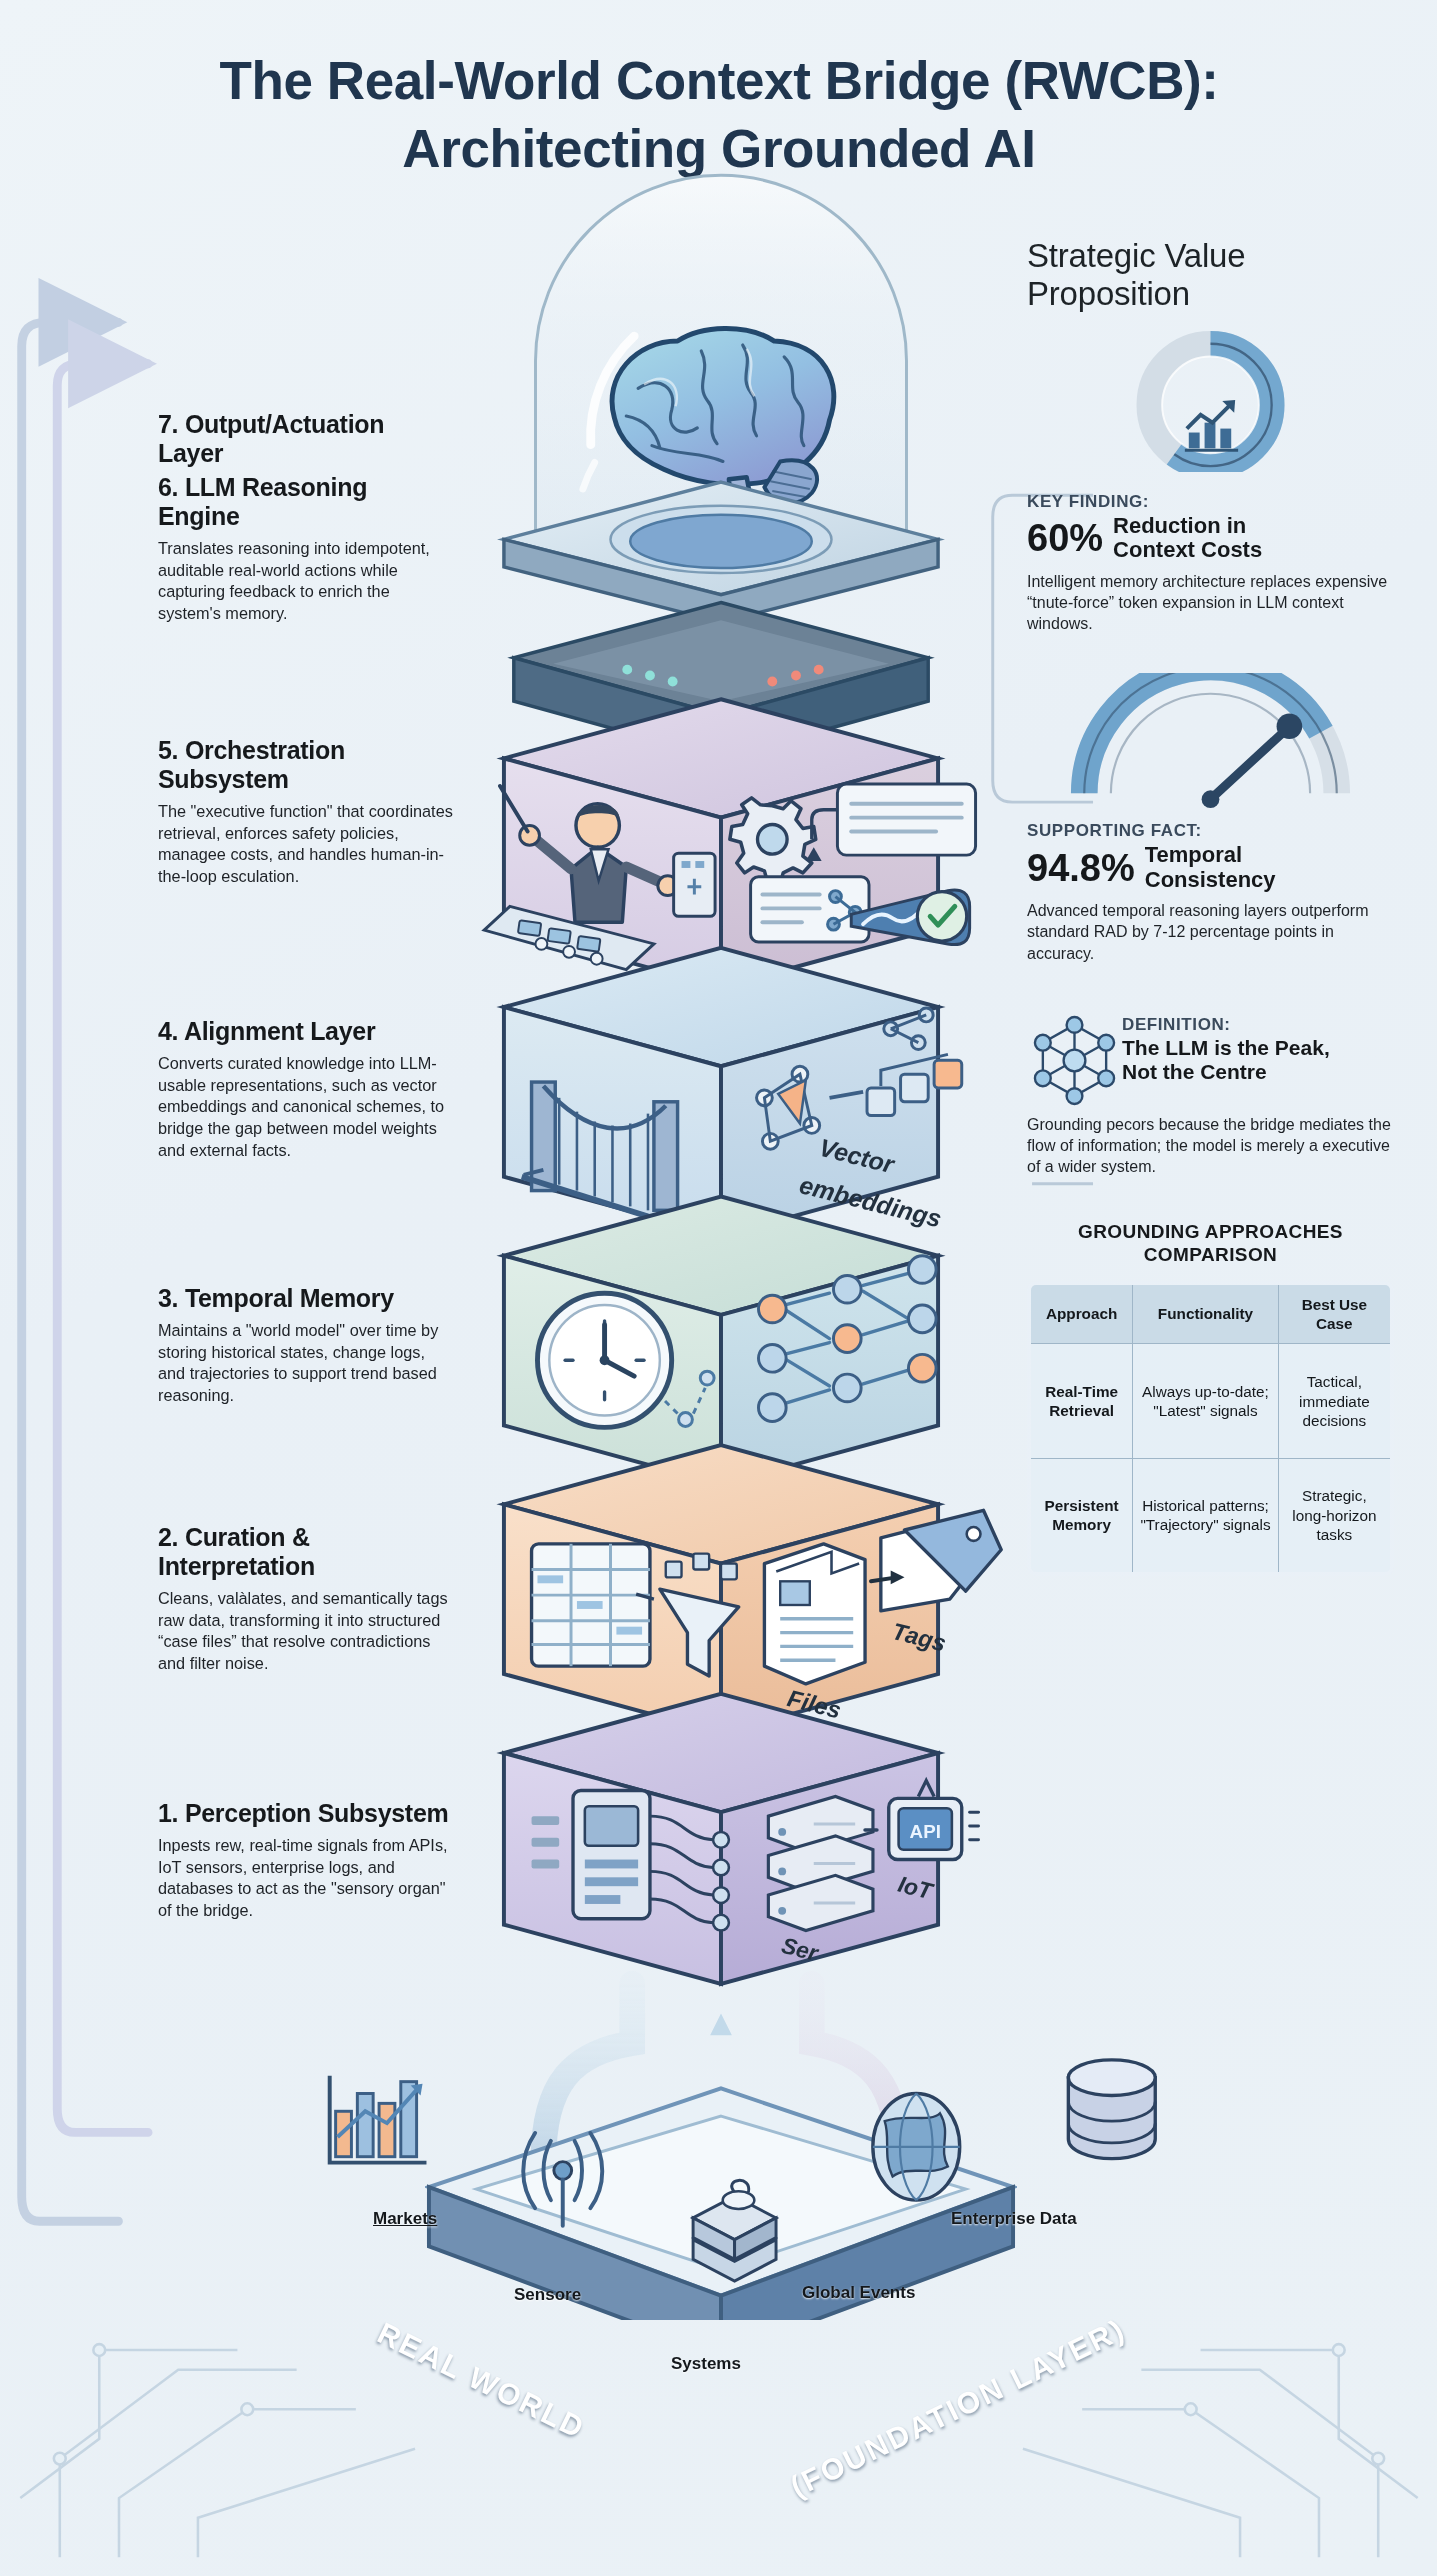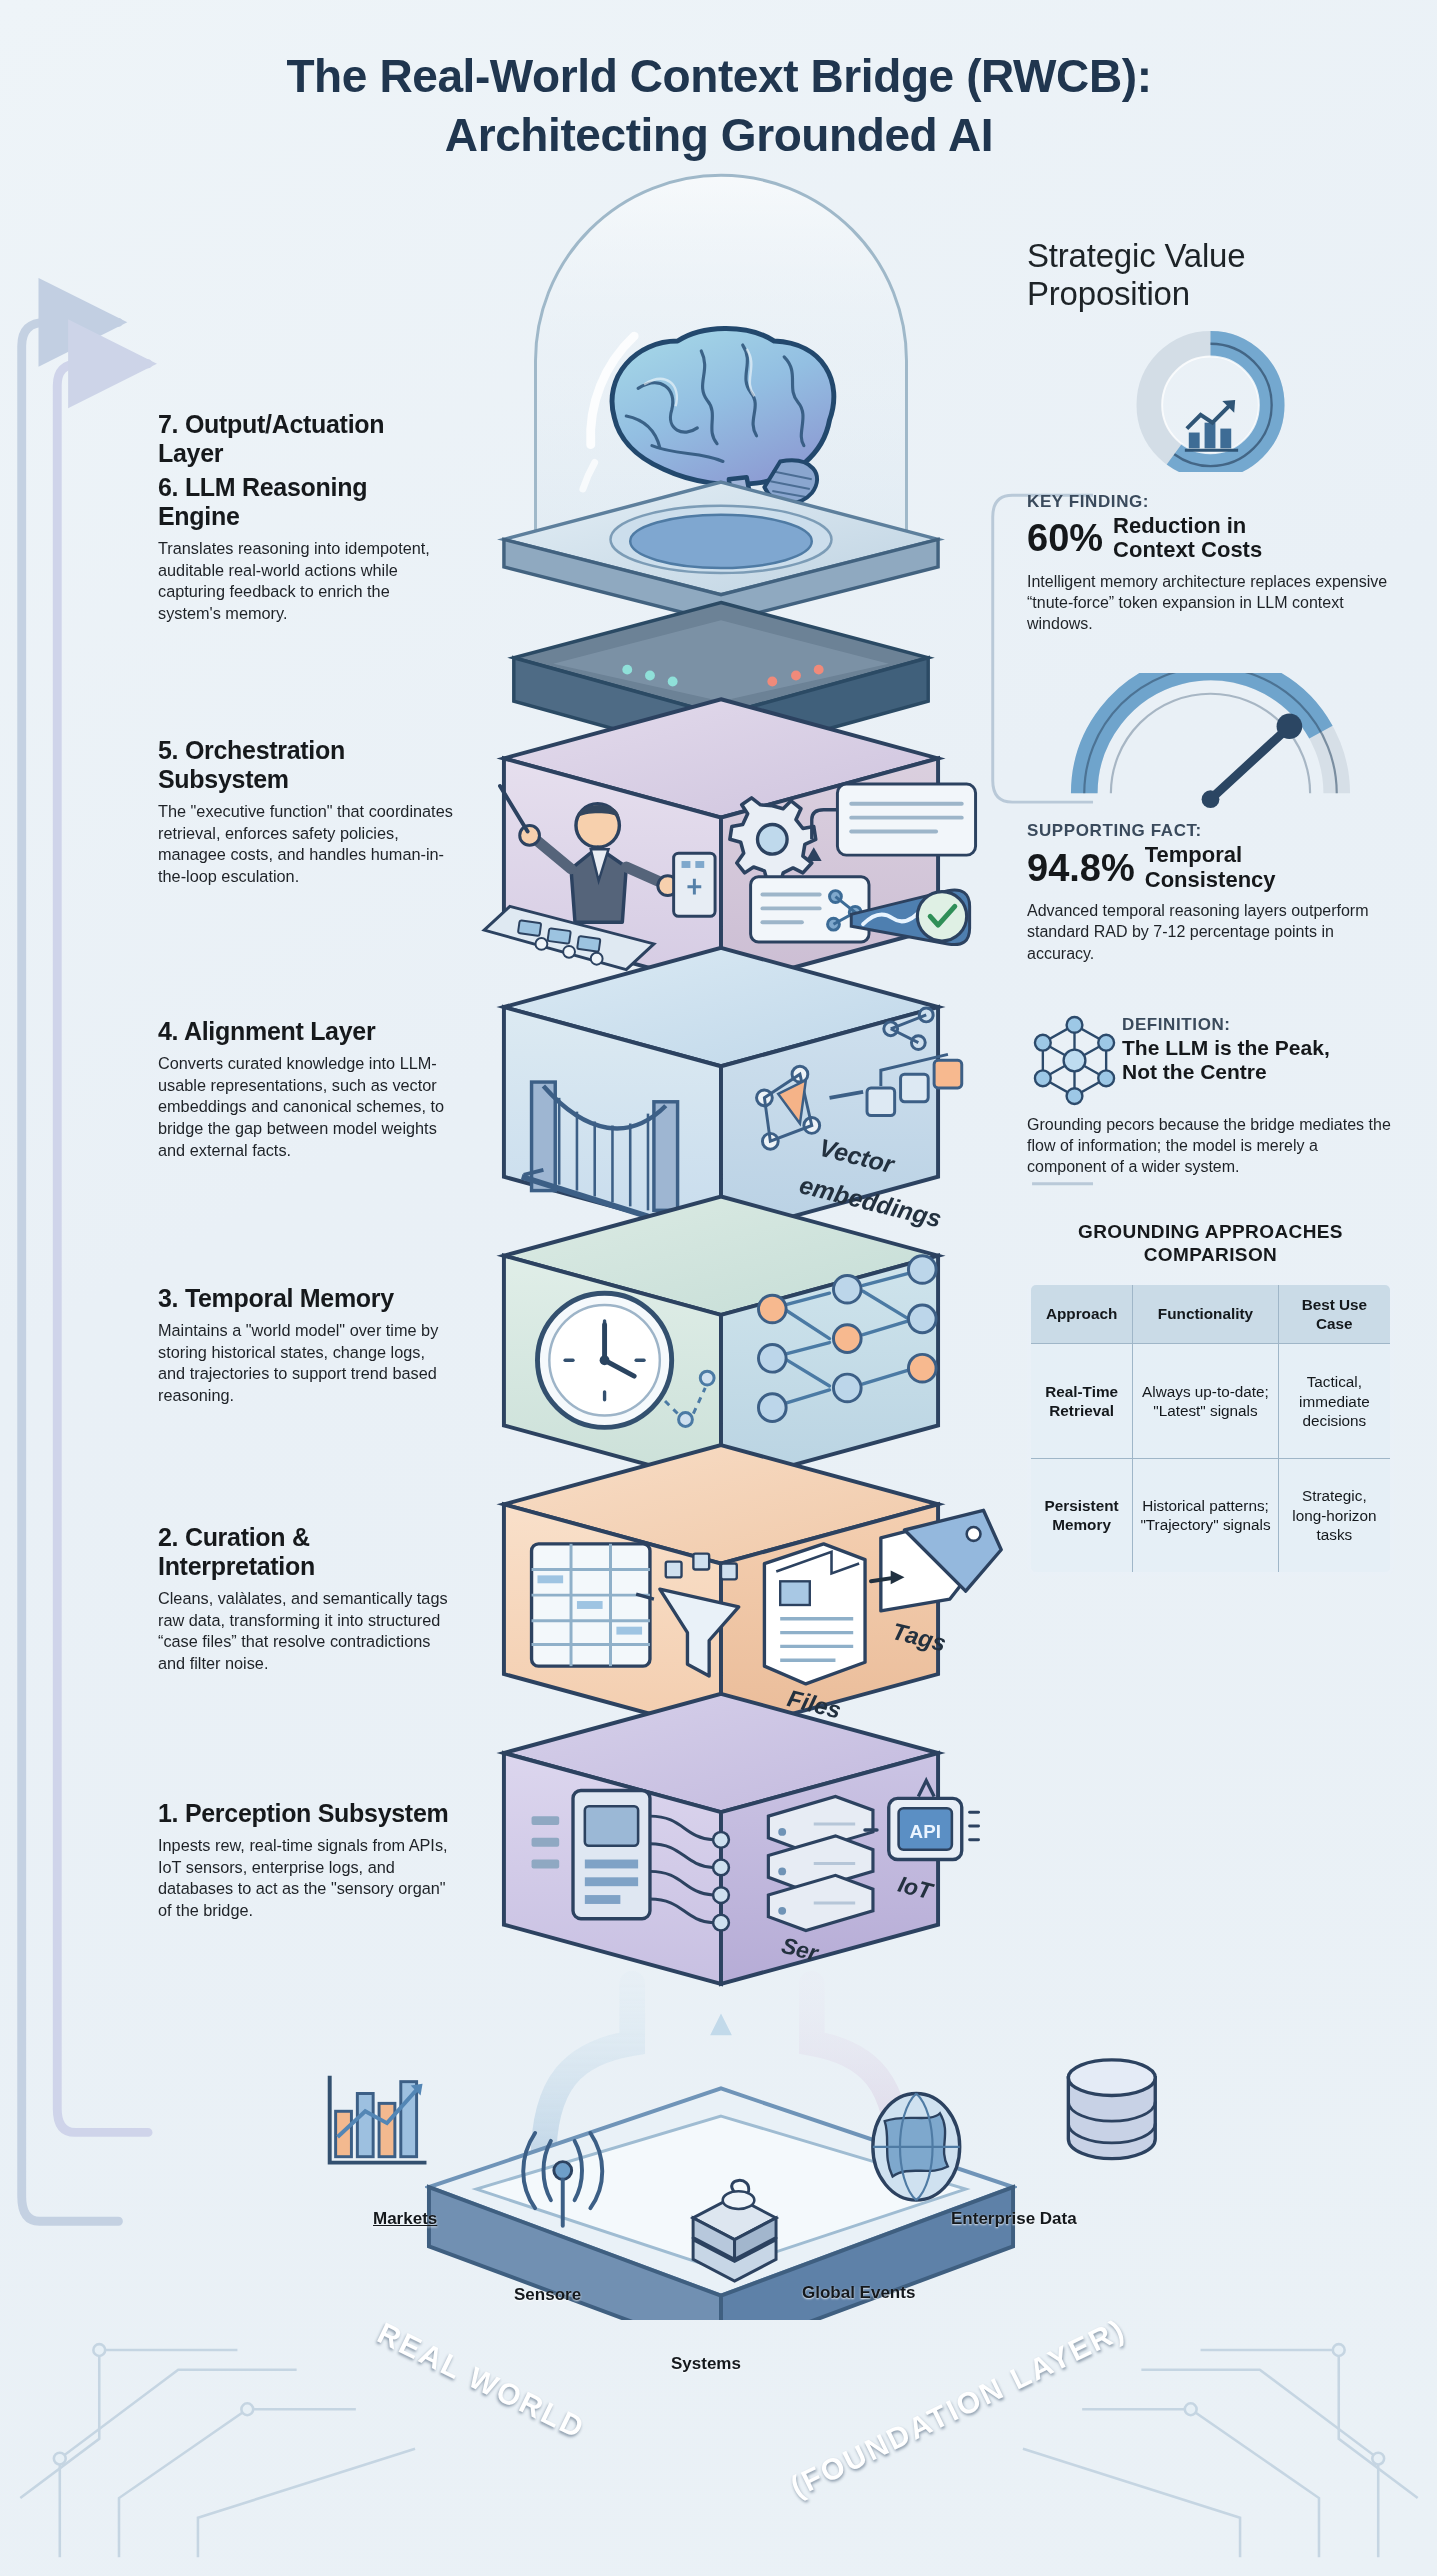--- a/index.html
+++ b/index.html
@@ -9,21 +9,21 @@
     position: relative; overflow: hidden;
     font-family: "Liberation Sans", sans-serif;
     background: linear-gradient(150deg, #eef4f8 0%, #e9f0f6 40%, #eaf1f6 100%);
   }
   .stage { position: absolute; inset: 0; }
 
   
   #title {
     position: absolute; top: 47px; left: 0; width: 100%;
     text-align: center; color: #20364f;
-    font-size: 46px; font-weight: 700; line-height: 1.28;
+    font-size: 53px; font-weight: 700; line-height: 1.28;
     letter-spacing: -0.4px;
   }
   #title .l2 { display: block; }
 
   
   .layer-block { position: absolute; width: 296px; left: 158px; }
   .layer-block h3 {
     font-size: 25px; font-weight: 700; color: #16191c;
     line-height: 1.16; letter-spacing: -0.3px; margin-bottom: 7px;
   }
@@ -757,21 +757,21 @@
         </g>
       </svg>
       <div class="def-txt">
         <div class="eyebrow">DEFINITION:</div>
         <div class="def-head">
           <span>The LLM is the Peak,</span><br>
           <span>Not the Centre</span>
         </div>
       </div>
     </div>
-    <div class="statdesc" style="margin-top:8px;">Grounding pecors because the bridge mediates the flow of information; the model is merely a component of a wider system.</div>
+    <div class="statdesc" style="margin-top:8px;">Grounding pecors because the bridge mediates the flow of information; the model is merely a executive of a wider system.</div>
 
     
     <div style="margin-top:44px;">
       <div id="cmp-title">
         <span>GROUNDING APPROACHES</span><br>
         <span>COMPARISON</span>
       </div>
       <table class="cmp">
         <thead>
           <tr>

